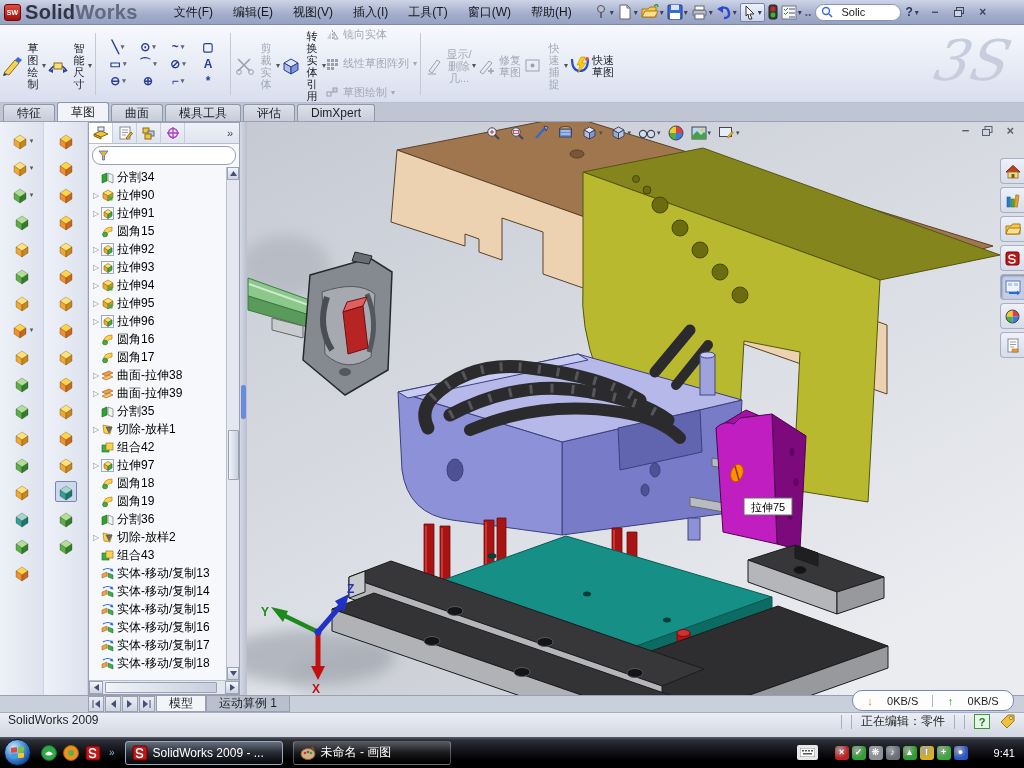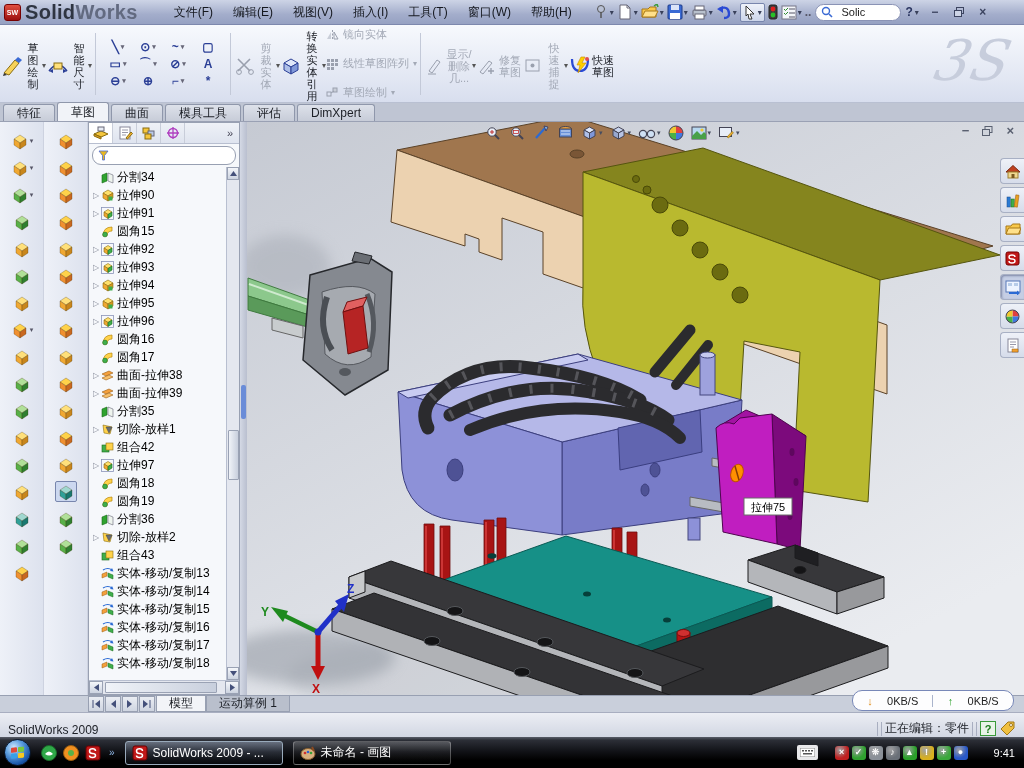--- a/index.html
+++ b/index.html
@@ -106,23 +106,23 @@
 
 
 #doctabs{position:absolute;left:0;top:695px;width:1024px;height:17px;background:#c9cfdb;
  border-top:1px solid #98a0b2;display:flex;align-items:stretch;padding-left:88px}
 .navbtn{width:16px;background:linear-gradient(#eaedf3,#cfd5e1);border:1px solid #98a0b2;margin-right:1px;display:grid;place-items:center}
 .dtab{padding:0 12px;display:flex;align-items:center;background:#b9bfcc;border:1px solid #98a0b2;border-top:none;color:#1c1f26;white-space:nowrap}
 .dtab.active{background:#f2f4f8}
 
 
 #statusbar{position:absolute;left:0;top:712px;width:1024px;height:25px;
- background:linear-gradient(#eceef4,#d2d7e3);border-top:1px solid #a8aec0;display:flex;align-items:flex-end;
+ background:linear-gradient(#eceef4,#d2d7e3);border-top:1px solid #a8aec0;display:flex;align-items:flex-start;
  color:#1c1f26;padding:0 8px}
-#statusbar .right{margin-left:auto;display:flex;align-items:center;gap:3px}
+#statusbar .right{margin-left:auto;display:flex;align-items:center;gap:9px}
 .sb-sep{width:1px;height:14px;background:#a8aec0}
 .qmark{width:16px;height:15px;background:#e8f4e8;border:1px solid #3a9a3a;color:#1a7a1a;display:grid;place-items:center;font-weight:bold;font-size:11px}
 
 
 #taskbar{position:absolute;left:0;top:737px;width:1024px;height:31px;color:#fff;
  background:linear-gradient(180deg,#585d68 0%,#2c2f37 10%,#121318 45%,#000 75%,#000 100%);
  display:flex;align-items:center}
 #orb{width:27px;height:27px;border-radius:50%;margin-left:4px;flex:none;
  background:radial-gradient(circle at 35% 30%,#cfe7ff 0%,#5fa0e0 35%,#1a56a8 70%,#0a2f66 100%);
  border:1px solid #0a1a30;display:grid;place-items:center}

